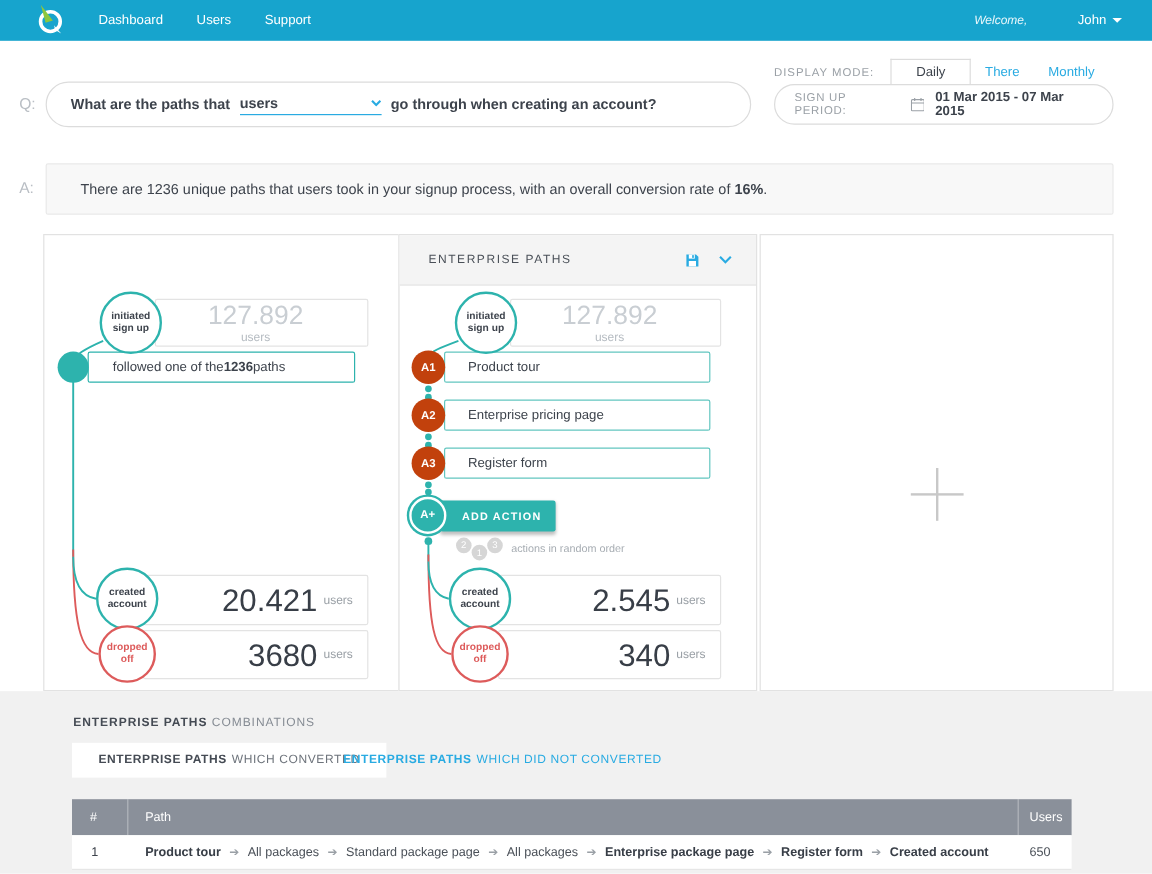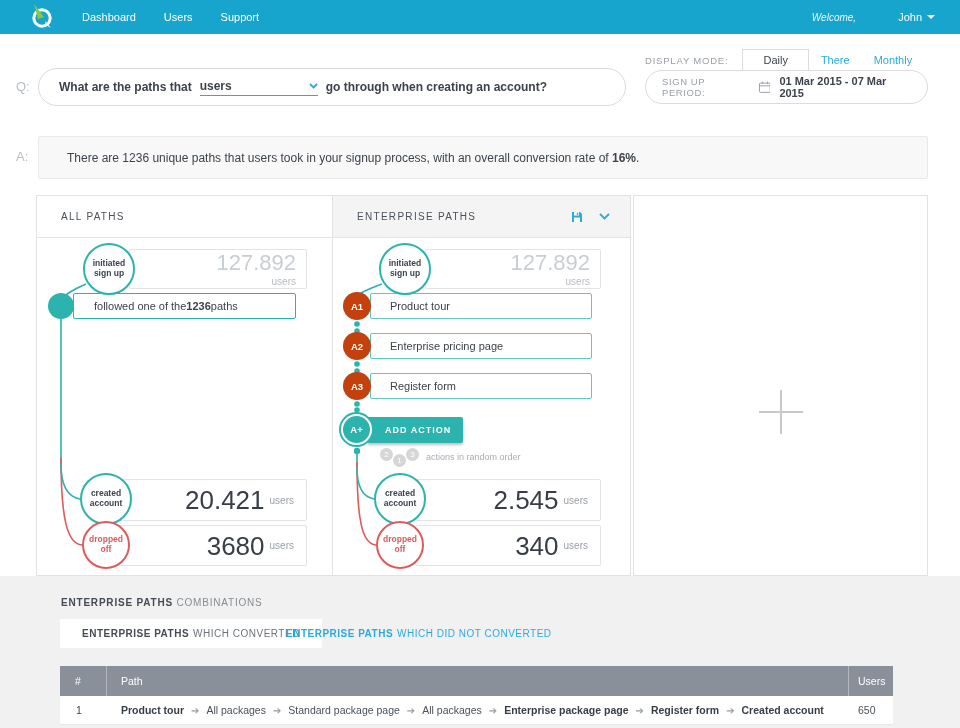--- a/index.html
+++ b/index.html
@@ -42,21 +42,21 @@
   .head-icons { margin-left:auto; display:flex; align-items:center; gap:16px; }
   .flow-svg { position:absolute; top:0; left:0; pointer-events:none; }
 
   .circle { position:absolute; border-radius:50%; background:#fff; display:flex; align-items:center; justify-content:center; text-align:center; z-index:3; }
   .circle-teal { border:2px solid #2db3ad; color:#3d434c; }
   .circle-red  { border:2px solid #dd5b5b; color:#dd5b5b; }
   .circle-label { font-size:8.5px; font-weight:bold; line-height:1.15; width:44px; }
   .node-filled { position:absolute; border-radius:50%; background:#2db3ad; z-index:3; }
 
   .num-box { position:absolute; border:1px solid #e3e3e3; background:#fff; border-radius:2px; z-index:1; }
-  .init-box { display:flex; flex-direction:column; align-items:flex-end; justify-content:center; padding-right:10px; }
+  .init-box { display:flex; flex-direction:column; align-items:center; justify-content:center; padding-right:10px; }
   .init-num { font-size:22px; color:#c9ced3; line-height:1; }
   .init-unit { font-size:10px; color:#b6bcc2; margin-top:2px; }
   .res-box { display:flex; align-items:baseline; justify-content:flex-end; padding-right:12px; padding-top:0; align-items:center; }
   .res-num { font-size:26px; color:#383e47; line-height:1; }
   .res-unit { font-size:10px; color:#9aa0a6; margin-left:5px; }
 
   .followed-box { position:absolute; border:1px solid #2db3ad; background:#fff; border-radius:2px; display:flex; align-items:center; padding-left:20px; font-size:11px; color:#3d434c; z-index:2; }
   .action-box { position:absolute; border:1px solid #63c6c0; background:#fff; border-radius:2px; display:flex; align-items:center; padding-left:19px; font-size:11px; color:#3d434c; z-index:2; cursor:pointer; }
   .a-badge { position:absolute; width:28px; height:28px; border-radius:50%; background:#c2410c; color:#fff; font-size:9.5px; font-weight:bold; display:flex; align-items:center; justify-content:center; z-index:4; }
   .addaction-circle { position:absolute; width:31px; height:31px; border-radius:50%; background:#2db3ad; border:2px solid #fff; box-shadow:0 0 0 2px #2db3ad; color:#fff; font-size:9.5px; font-weight:bold; display:flex; align-items:center; justify-content:center; z-index:5; cursor:pointer; }
@@ -148,23 +148,20 @@
     </svg>
     <span class="period-value">01 Mar 2015 - 07 Mar 2015</span>
   </div>
 
   <div class="a-prefix">A:</div>
   <div class="answer-box">
     <span><span>There are 1236 unique paths that users took in your signup process, with an overall conversion rate of </span><b>16%</b><span>.</span></span>
   </div>
 
   <div class="panel panel-1">
-    <div class="panel-head">
-      <span>ALL PATHS</span>
-    </div>
     <svg class="flow-svg" width="295" height="379">
       <path d="M49,88 C33,95 25,100 24,106" fill="none" stroke="#2db3ad" stroke-width="1.6"></path>
       <path d="M24,110 L24,268" fill="none" stroke="#2db3ad" stroke-width="1.6"></path>
       <path d="M24,262 C24,322 30,348 45,349" fill="none" stroke="#dd5b5b" stroke-width="1.6"></path>
       <path d="M24,268 C24,291 31,301 43,303" fill="none" stroke="#2db3ad" stroke-width="1.6"></path>
     </svg>
     <div class="num-box init-box" style="left:92px; top:53px; width:178px; height:40px;">
       <span class="init-num">127.892</span>
       <span class="init-unit">users</span>
     </div>

